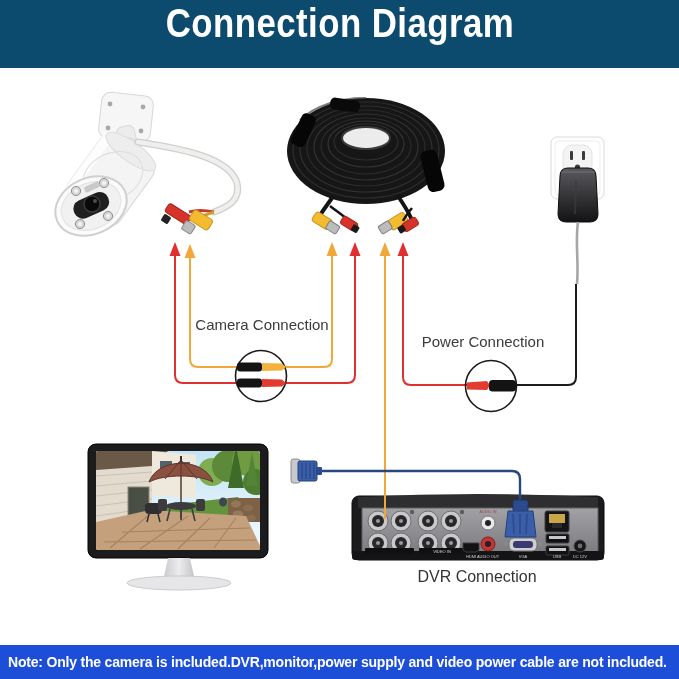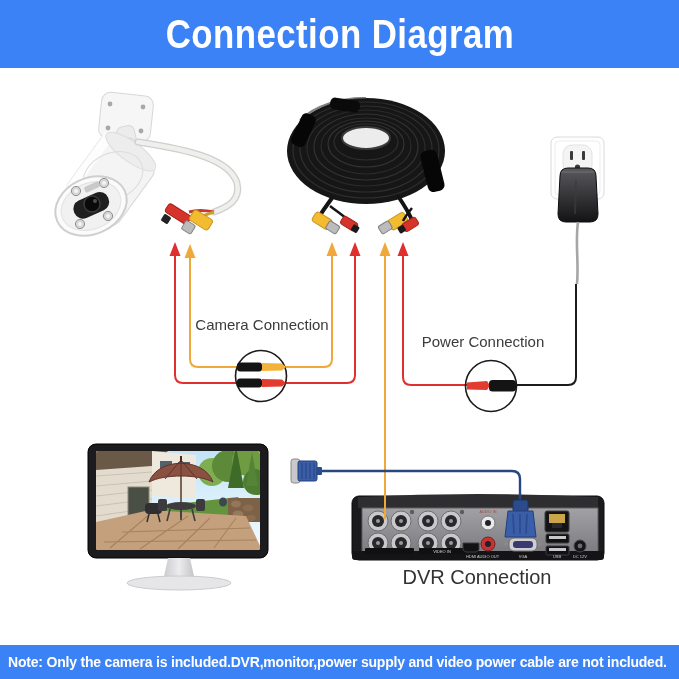--- a/index.html
+++ b/index.html
@@ -2,40 +2,40 @@
 <html><head>
 <meta charset="utf-8">
 <style>
   html,body{margin:0;padding:0;background:#ffffff;}
   .stage{
     position:relative;width:679px;height:679px;overflow:hidden;
     background:#ffffff;font-family:"Liberation Sans", sans-serif;
   }
   .banner{
     position:absolute;left:0;top:0;width:679px;height:68px;
-    background:#3b82f6;display:flex;align-items:center;justify-content:center;
+    background:#0c4a6e;display:flex;align-items:flex-start;justify-content:center;
   }
   .banner .title{
     color:#ffffff;font-weight:800;font-size:41px;letter-spacing:0.5px;
     display:inline-block;transform:scaleX(0.85);white-space:nowrap;
   }
   .note-bar{
     position:absolute;left:0;top:645px;width:679px;height:34px;
-    background:#3b82f6;display:flex;align-items:center;
+    background:#1d4ed8;display:flex;align-items:center;
   }
   .note-bar .note{
     color:#ffffff;font-weight:700;font-size:14px;letter-spacing:-0.2px;
     padding-left:8px;white-space:nowrap;
   }
   .diagram-svg{position:absolute;left:0;top:0;width:679px;height:679px;}
   .conn-label{
     position:absolute;transform:translate(-50%,-50%);
     color:#3b3b3b;font-size:15px;white-space:nowrap;z-index:3;
   }
-  .conn-label.big{font-size:20px;color:#333333;}
+  .conn-label.big{font-size:16px;color:#333333;}
   #camera-label{left:262px;top:324px;}
   #power-label{left:483px;top:341px;}
   #display-label{left:181px;top:610px;}
   #dvr-label{left:477px;top:577px;}
 </style>
 </head>
 <body>
 
 <div class="stage">
 

